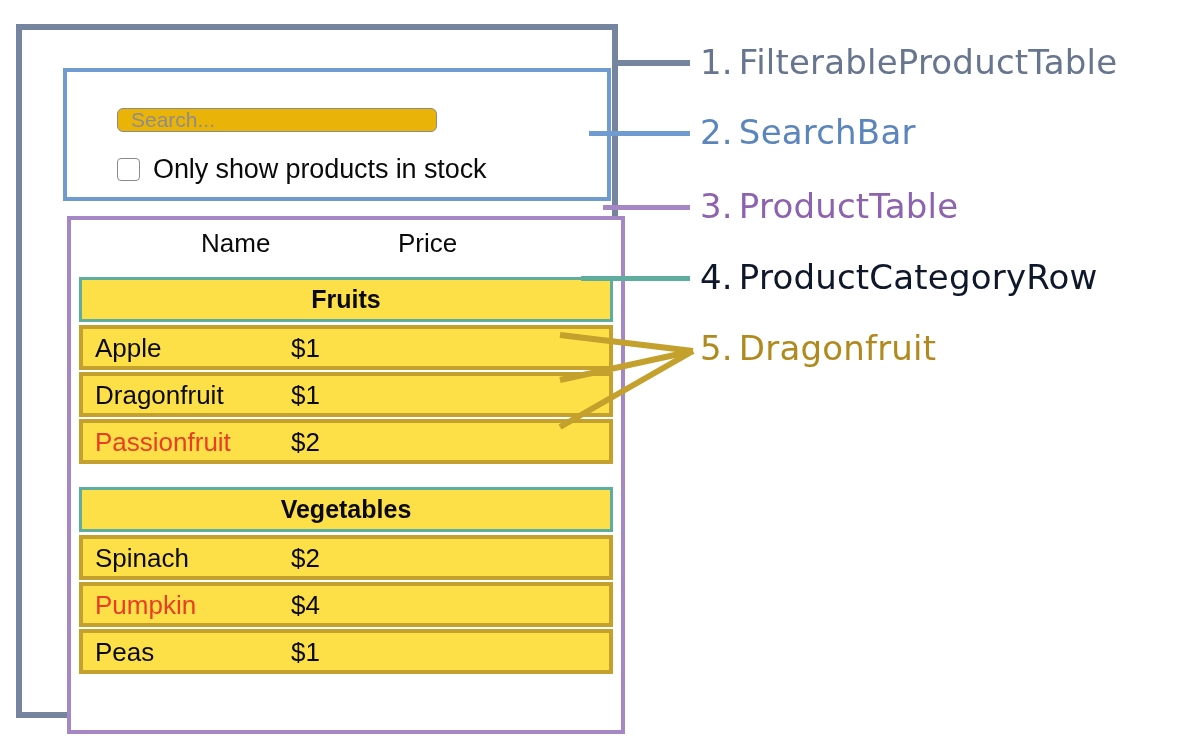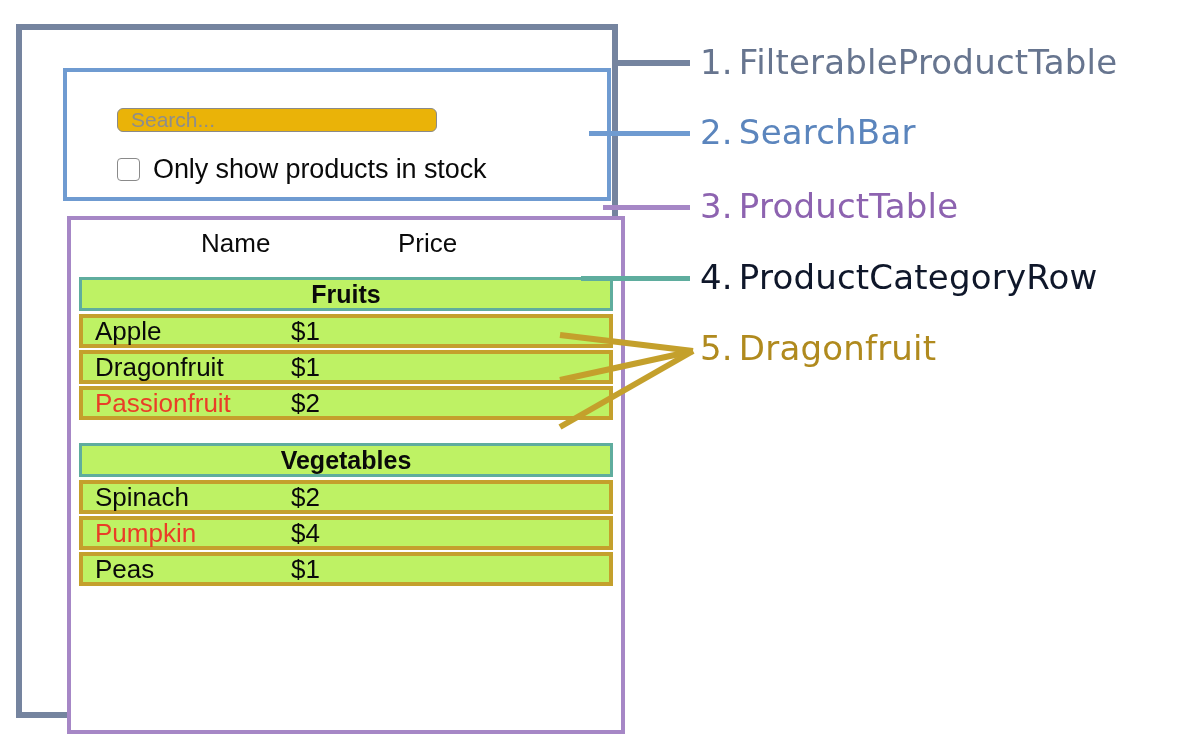--- a/index.html
+++ b/index.html
@@ -123,22 +123,22 @@
   .rows {
     position: absolute;
     left: 8px;
     top: 57px;
     width: 534px;
   }
 
   .row {
     position: relative;
     box-sizing: border-box;
-    height: 34px;
-    background: #bef264;
+    height: 45px;
+    background: #fde047;
     margin-bottom: 2px;
   }
   .row.category {
     border: 3.5px solid #5fad9e;
     display: flex;
     align-items: center;
     justify-content: center;
     margin-bottom: 3px;
   }
   .row.category .cat-label {

